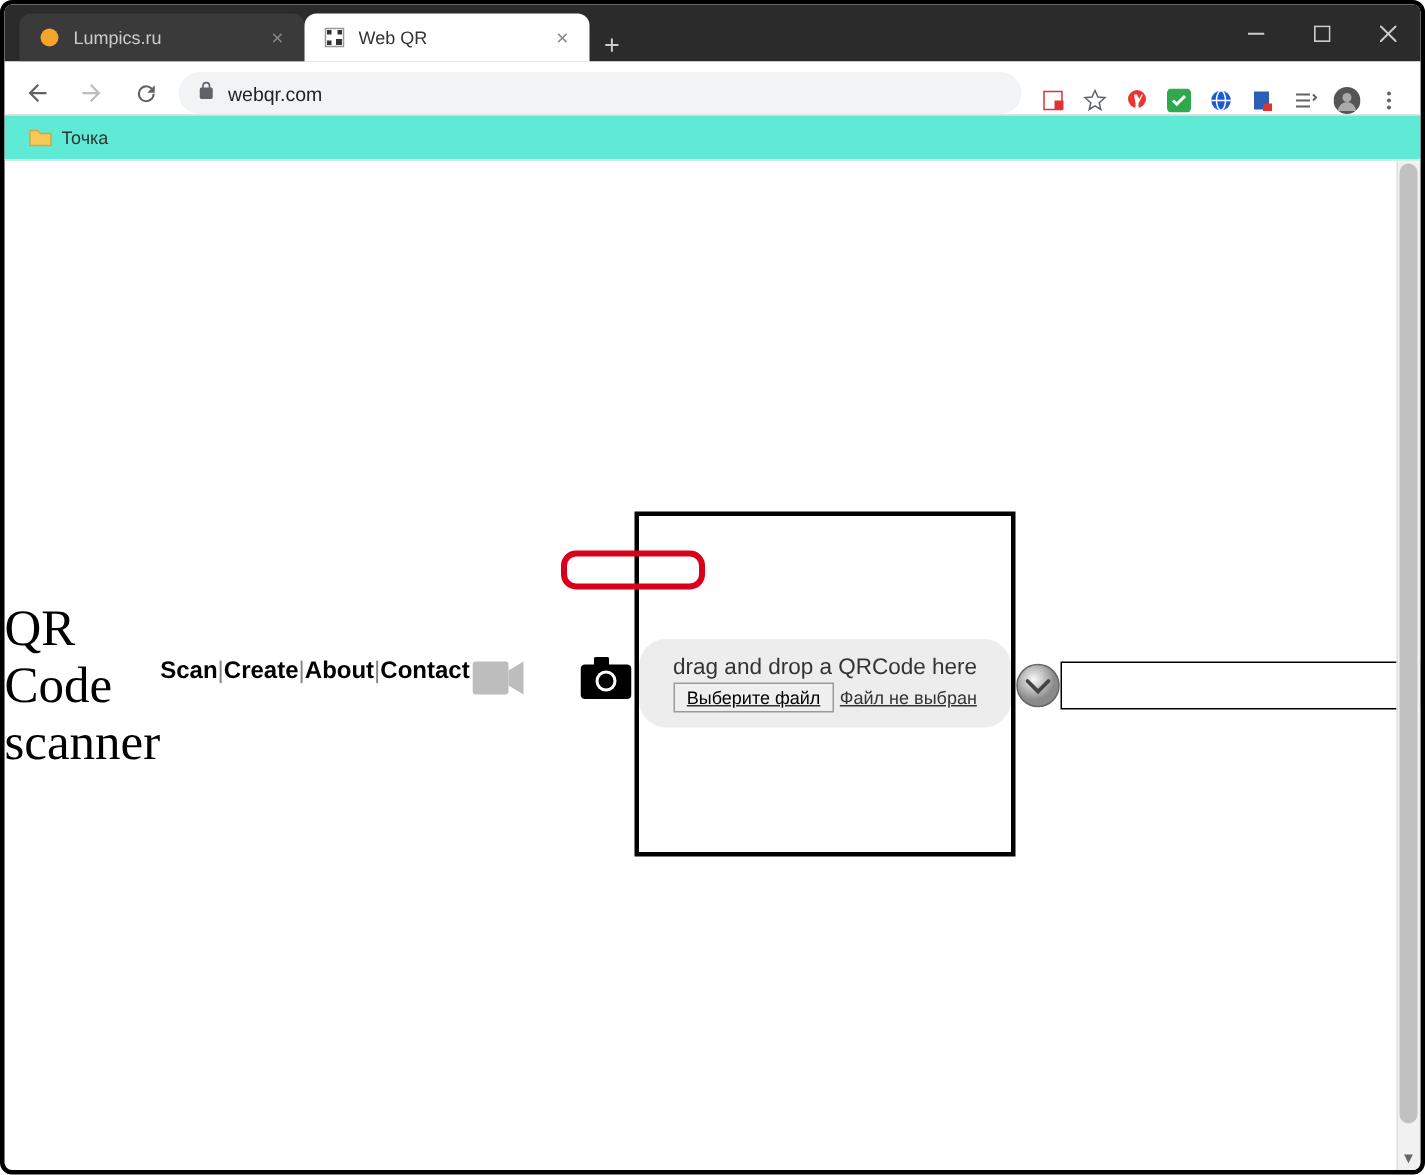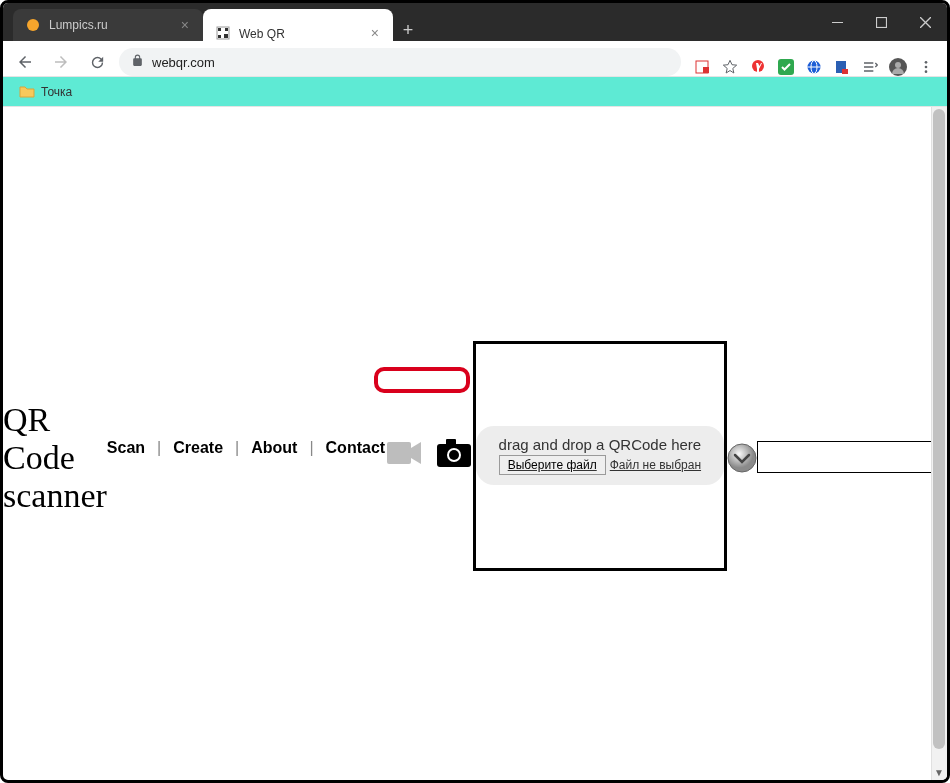--- a/index.html
+++ b/index.html
@@ -15,21 +15,21 @@
 .tabs { display: flex; align-items: flex-end; padding-left: 10px; gap: 0; flex: 1; }
 .tab {
   display: flex; align-items: center; gap: 8px;
   padding: 0 12px; height: 32px;
   font-size: 12px; color: #ccc;
   background: #3a3a3a;
   border-radius: 8px 8px 0 0;
   min-width: 190px;
   cursor: pointer;
 }
-.tab.active { background: #fff; color: #333; align-items: flex-end; }
+.tab.active { background: #fff; color: #333; }
 .tab .favicon { width: 16px; height: 16px; display: inline-flex; align-items: center; justify-content: center; }
 .tab .title { flex: 1; overflow: hidden; text-overflow: ellipsis; white-space: nowrap; }
 .tab .tab-close { color: #888; font-size: 14px; padding: 0 2px; cursor: pointer; }
 .new-tab { width: 30px; display: flex; align-items: center; justify-content: center; color: #ccc; font-size: 18px; cursor: pointer; }
 .window-ctrls { display: flex; align-items: center; }
 .window-ctrls .wc { width: 44px; height: 38px; display: flex; align-items: center; justify-content: center; color: #ccc; font-size: 13px; cursor: pointer; }
 .toolbar { height: 36px; background: #fff; display: flex; align-items: flex-end; padding: 0 8px; gap: 8px; border-bottom: 1px solid #e4e4e4; }
 .tb-btn { width: 28px; height: 28px; display: flex; align-items: center; justify-content: center; color: #5f6368; cursor: pointer; border-radius: 50%; }
 .tb-btn.disabled { color: #bdbdbd; cursor: not-allowed; }
 .addr {
@@ -38,21 +38,21 @@
 }
 .addr .lock { color: #5f6368; }
 .addr .url { color: #222; }
 .ext-icons { display: flex; align-items: center; gap: 10px; padding: 0 4px; }
 .ext { width: 18px; height: 18px; display: inline-flex; align-items: center; justify-content: center; cursor: pointer; }
 .bookmarks-bar { height: 30px; background: #5eead4; display: flex; align-items: center; padding: 0 12px; gap: 6px; font-size: 12px; color: #333; border-bottom: 1px solid #e4e4e4; }
 .bm-folder { display: flex; align-items: center; gap: 6px; cursor: pointer; padding: 2px 4px; }
 .content { flex: 1; overflow: auto; position: relative; }
 .page { width: 100%; min-height: 100%; display: flex; align-items: center; padding: 24px 0 0; }
 .page h1 { font-family: "Times New Roman", serif; font-weight: 400; font-size: 34px; color: #000; margin: 20px 0 16px; }
-.nav { font-family: "Times New Roman", serif; font-size: 16px; font-weight: 700; color: #000; display: flex; align-items: center; gap: 12px; margin-bottom: 16px; text-align: center; }
+.nav { font-family: "Times New Roman", serif; font-size: 16px; font-weight: 700; color: #000; display: flex; align-items: center; gap: 0; margin-bottom: 16px; text-align: center; }
 .nav a { color: #000; text-decoration: none; cursor: pointer; }
 .nav .sep { color: #888; font-weight: 400; }
 .mode-icons { width: 288px; display: flex; justify-content: space-between; align-items: center; margin-bottom: 2px; padding: 0 2px; }
 .icon-btn { cursor: pointer; color: #888; }
 .icon-btn.active { color: #000; }
 .scan-box {
   width: 288px; height: 230px; border: 3px solid #000;
   display: flex; flex-direction: column; align-items: center; justify-content: center;
 }
 .drop-area {

